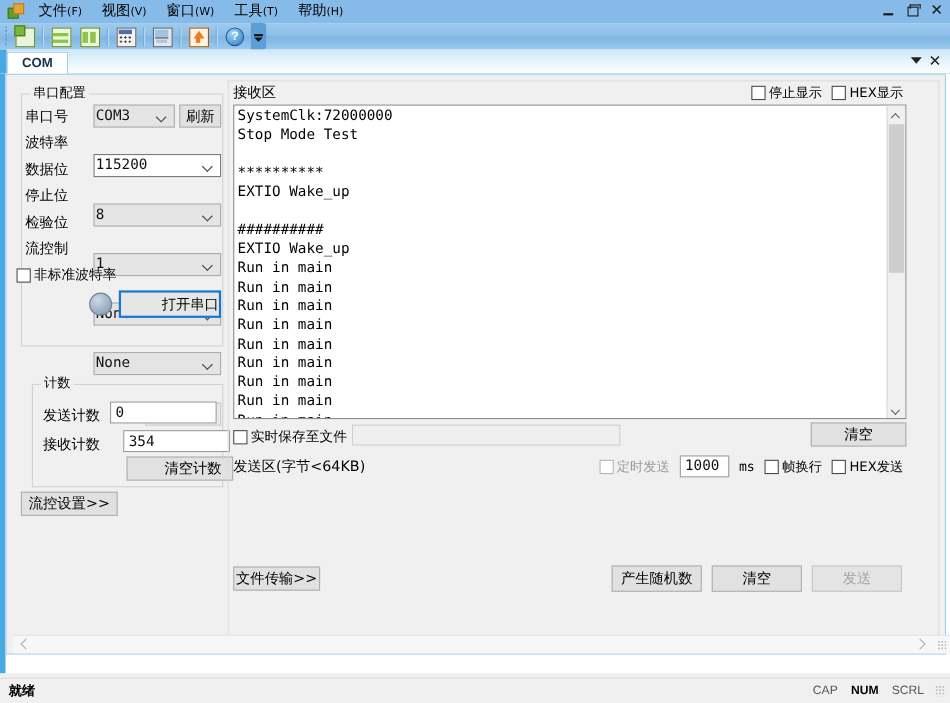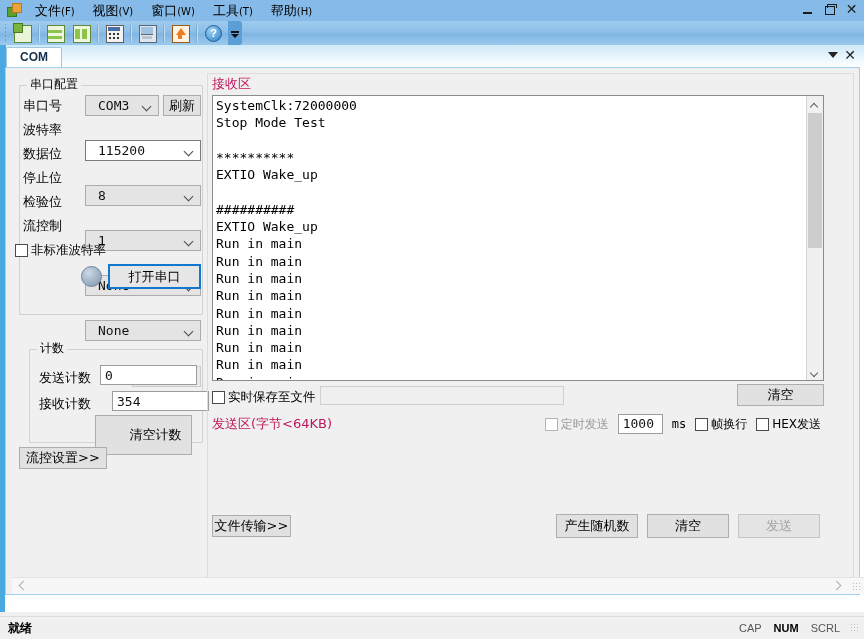--- a/index.html
+++ b/index.html
@@ -114,36 +114,36 @@
   .g-count{left:14px;top:276px;width:172px;height:92px;}
 
   .row{position:absolute;display:flex;align-items:center;height:21px;}
   .lbl{font-size:13px;color:#000;white-space:nowrap;
     font-family:"DejaVu Sans","Liberation Sans",sans-serif;}
 
   .combo{
     position:relative;height:21px;box-sizing:border-box;
     background:#e4e4e4;border:1px solid #acacac;
     font-family:"DejaVu Sans Mono","Liberation Mono",monospace;font-size:13px;
-    color:#111;line-height:19px;padding-left:12px;
+    color:#111;line-height:19px;padding-left:1px;
   }
   .combo.white{background:#ffffff;border:1px solid #7a7a7a;}
   .combo.disabled{background:#e9e9e9;border:1px solid #cccccc;color:#a0a0a0;}
   .combo .chev{position:absolute;right:7px;top:6px;width:8px;height:8px;}
   .combo .chev:before{content:"";position:absolute;left:0;top:1px;width:6px;height:6px;
     border-right:1.6px solid #4a4a4a;border-bottom:1.6px solid #4a4a4a;transform:rotate(45deg);}
   .combo.disabled .chev:before{border-color:#b5b5b5;}
 
   .btn{
     box-sizing:border-box;background:#e1e1e1;border:1px solid #adadad;
     font-size:13px;color:#000;text-align:center;
     font-family:"DejaVu Sans","Liberation Sans",sans-serif;
     display:flex;align-items:center;justify-content:center;
   }
-  .btn.primary{background:#e6e6e6;border:2px solid #1277cf;font-weight:normal;}
+  .btn.primary{background:#e6e6e6;border:2px solid #1277cf;font-weight:normal;justify-content:flex-end;}
   .btn.disabled{background:#e4e4e4;border:1px solid #c6c6c6;color:#a3a3a3;}
 
   .ckbox{position:relative;display:inline-block;width:13px;height:13px;
     background:#fff;border:1px solid #4a4a4a;box-sizing:border-box;vertical-align:middle;}
   .ckbox.gray{border-color:#b4b4b4;}
 
   .led{position:absolute;width:19px;height:19px;border-radius:50%;
     background:radial-gradient(circle at 35% 30%,#cdd9e6,#7c93ab);
     border:1px solid #6d8298;}
 
@@ -151,21 +151,21 @@
     box-sizing:border-box;background:#ffffff;border:1px solid #9c9c9c;
     font-family:"DejaVu Sans Mono","Liberation Mono",monospace;font-size:13px;
     color:#111;line-height:19px;padding-left:4px;
   }
   .txtfield.flat{border:1px solid #d0d0d0;background:#efefef;}
 
   
   .rightpanel{position:absolute;left:201px;top:5px;width:645px;height:515px;}
 
   .hdrbar{position:absolute;height:22px;left:0;right:0;display:flex;align-items:center;}
-  .hdrtitle{font-size:13px;color:#be185d;font-family:"DejaVu Sans","Liberation Sans",sans-serif;}
+  .hdrtitle{font-size:13px;color:#000000;font-family:"DejaVu Sans","Liberation Sans",sans-serif;}
   .hdrright{position:absolute;right:0;top:0;height:22px;display:flex;align-items:center;gap:9px;}
   .ckwrap{display:flex;align-items:center;gap:3px;font-size:12px;color:#000;
     font-family:"DejaVu Sans","Liberation Sans",sans-serif;}
 
   .recvbox{
     position:absolute;left:0;top:22px;width:612px;height:272px;
     background:#ffffff;border:1px solid #8c8c8c;box-sizing:border-box;
     overflow:hidden;
   }
   .recvtext{
@@ -364,34 +364,44 @@
       </div>
       <div class="txtfield" style="position:absolute;left:85px;top:292px;width:97px;height:20px;">
         <span>0</span>
       </div>
       <div class="row" style="left:24px;top:320px;">
         <span class="lbl">接收计数</span>
       </div>
       <div class="txtfield" style="position:absolute;left:85px;top:318px;width:97px;height:20px;margin-left:12px;">
         <span>354</span>
       </div>
-      <div class="btn" style="position:absolute;left:80px;top:342px;width:97px;height:40px;padding-left:24px;">
+      <div class="btn" style="position:absolute;left:100px;top:342px;width:97px;height:22px;padding-left:24px;">
         <span>清空计数</span>
       </div>
 
       <div class="btn" style="position:absolute;left:4px;top:374px;width:88px;height:22px;">
         <span>流控设置&gt;&gt;</span>
       </div>
     </div>
 
     <div class="outerframe"></div>
     <div class="rightpanel">
 
       <div class="hdrbar" style="top:0;left:5px;right:5px;">
         <span class="hdrtitle">接收区</span>
+        <div class="hdrright" style="right:26px;">
+          <span class="ckwrap">
+            <span class="ckbox"></span>
+            <span>停止显示</span>
+          </span>
+          <span class="ckwrap">
+            <span class="ckbox"></span>
+            <span>HEX显示</span>
+          </span>
+        </div>
       </div>
 
       <div class="recvbox" style="left:5px;top:22px;width:612px;height:286px;">
         <div class="recvtext">SystemClk:72000000
 Stop Mode Test
 
 **********
 EXTIO Wake_up
 
 ##########

